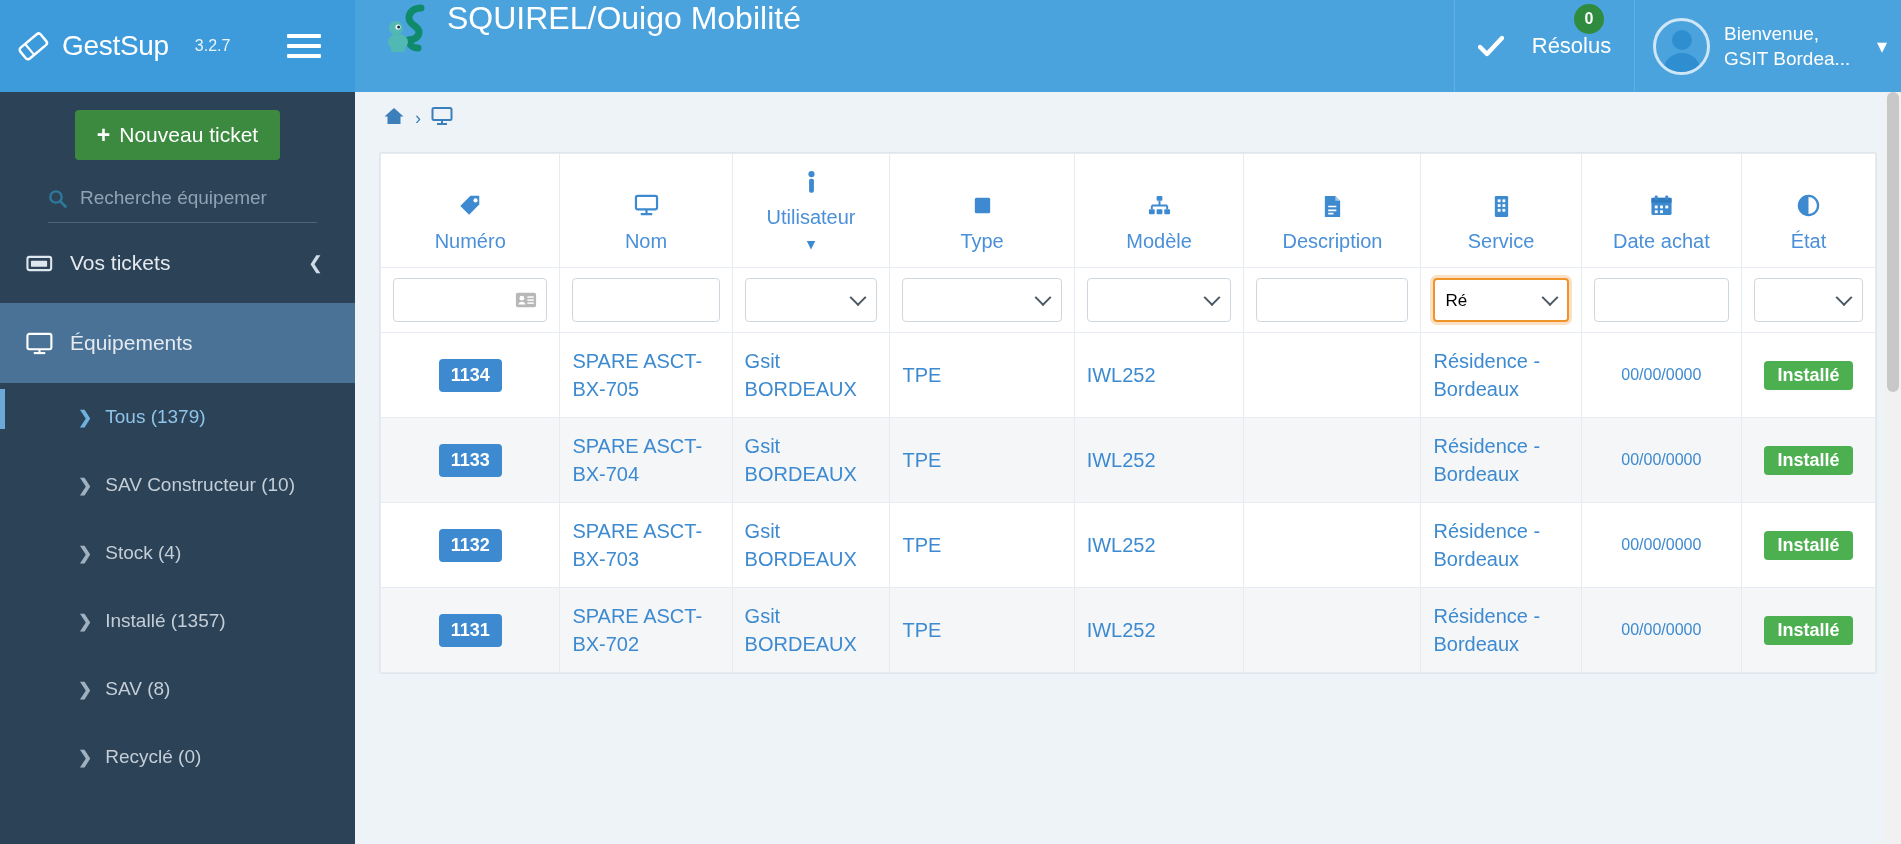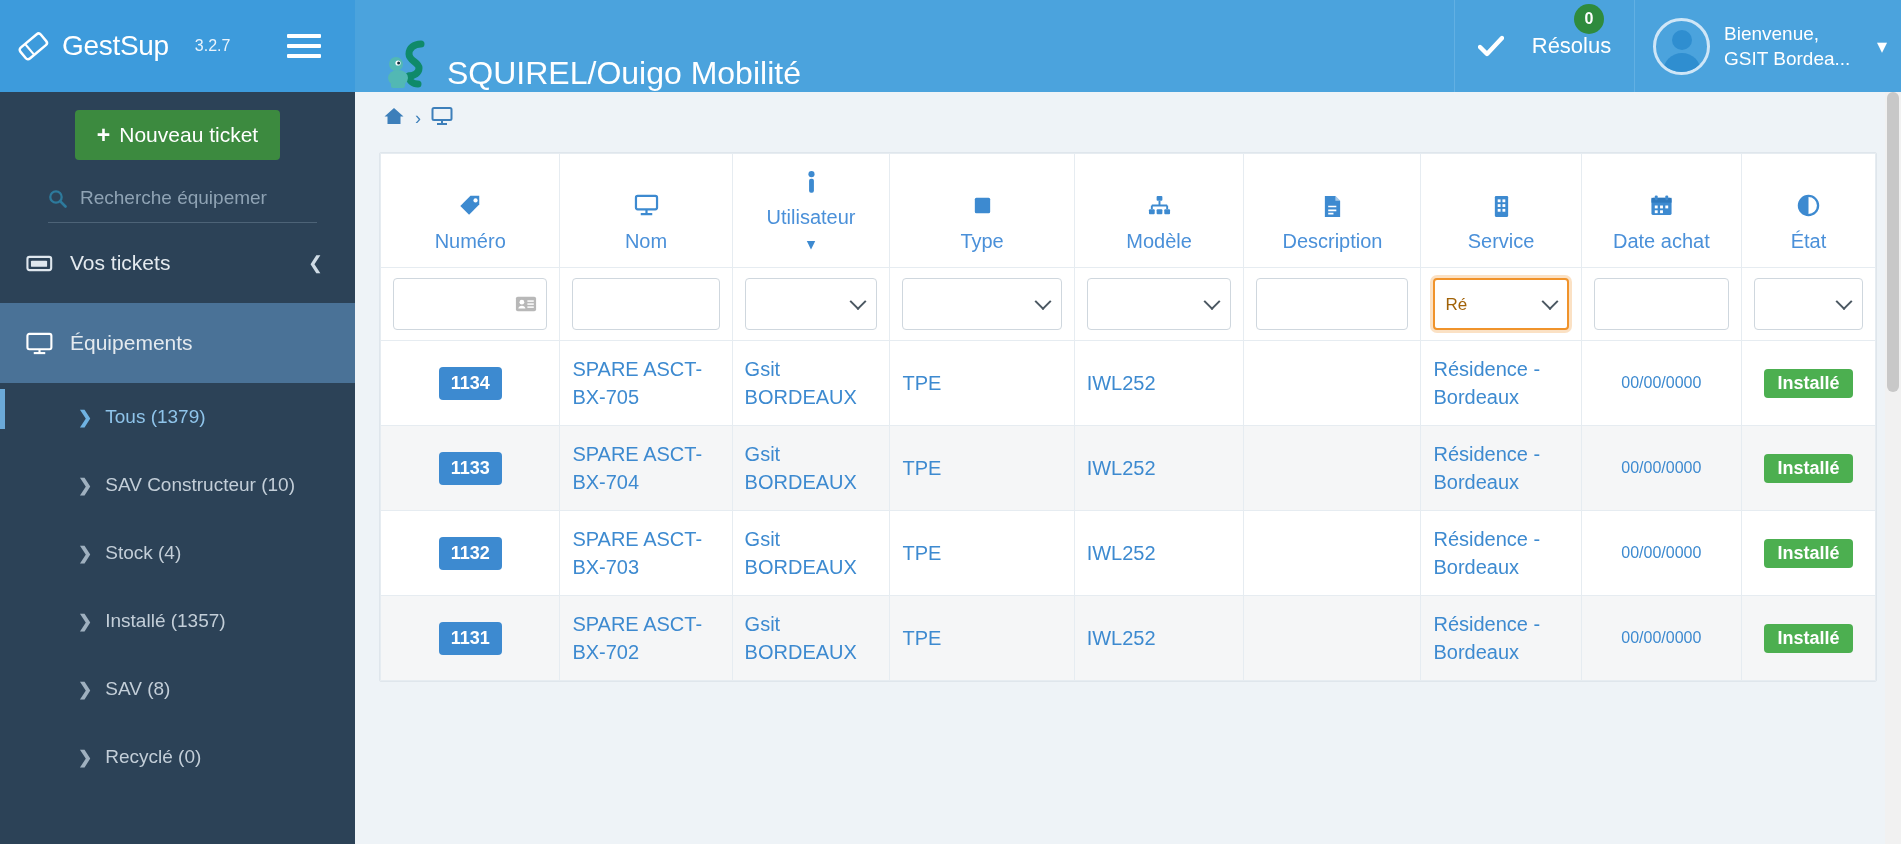--- a/index.html
+++ b/index.html
@@ -24,21 +24,21 @@
   .brand-logo { width: 38px; height: 38px; flex: 0 0 38px; margin-right: 10px; }
   .brand-name { color: #ffffff; font-size: 28px; font-weight: 400; letter-spacing: -0.3px; }
   .brand-ver { color: #eaf4fc; font-size: 16px; margin-left: 26px; font-weight: 400; }
   .hamburger {
     margin-left: auto; margin-right: 34px; width: 34px; height: 30px;
     display: flex; flex-direction: column; justify-content: center; gap: 6px; cursor: pointer;
   }
   .hamburger span { display: block; height: 4px; background: #fff; border-radius: 1px; }
 
   .title-zone {
-    flex: 1 1 auto; display: flex; align-items: flex-end; padding-left: 26px;
+    flex: 1 1 auto; display: flex; align-items: flex-start; padding-left: 26px;
     background: #4ba3dd; border-right: 1px solid #62b0e3;
   }
   .sq-logo { width: 56px; height: 56px; flex: 0 0 56px; margin-right: 10px; }
   .app-title { color: #ffffff; font-size: 32px; font-weight: 400; white-space: nowrap; }
 
   .resolved-zone {
     flex: 0 0 180px; display: flex; align-items: center; justify-content: center;
     position: relative; border-right: 1px solid #62b0e3; cursor: pointer;
   }
   .resolved-inner { display: flex; align-items: center; gap: 28px; }
@@ -137,22 +137,22 @@
     border: 1px solid #e6ecf1; vertical-align: bottom; padding: 16px 6px 14px 6px;
     background: #fff; text-align: center;
   }
   .th-ico { display: block; margin: 0 auto 10px auto; height: 26px; }
   .th-lbl { color: #4a90d9; font-size: 20px; font-weight: 400; display: block; }
   .sort-arrow { display:block; color:#3d8ad0; font-size: 15px; margin-top: 6px; }
 
   td { border: 1px solid #e6ecf1; padding: 14px 12px; vertical-align: middle; }
   tr.filter-row td { padding: 10px 12px; background: #fff; }
   .f-text, .f-select {
-    width: 100%; height: 52px; border: 1px solid #cfd7de; border-radius: 4px;
-    background: #fff; font-size: 17px; color: #a16207; padding: 0 10px;
+    width: 100%; height: 44px; border: 1px solid #cfd7de; border-radius: 4px;
+    background: #fff; font-size: 17px; color: #000000; padding: 0 10px;
     font-family: "Liberation Sans", sans-serif; outline: none;
   }
   .f-text-wrap { position: relative; }
   .f-card-ico {
     position: absolute; right: 10px; top: 50%; transform: translateY(-50%);
     width: 22px; height: 17px; opacity: .62;
   }
   .f-select { appearance: none; -webkit-appearance: none;
     background-image: none; cursor: pointer; }
   .sel-wrap { position: relative; }

